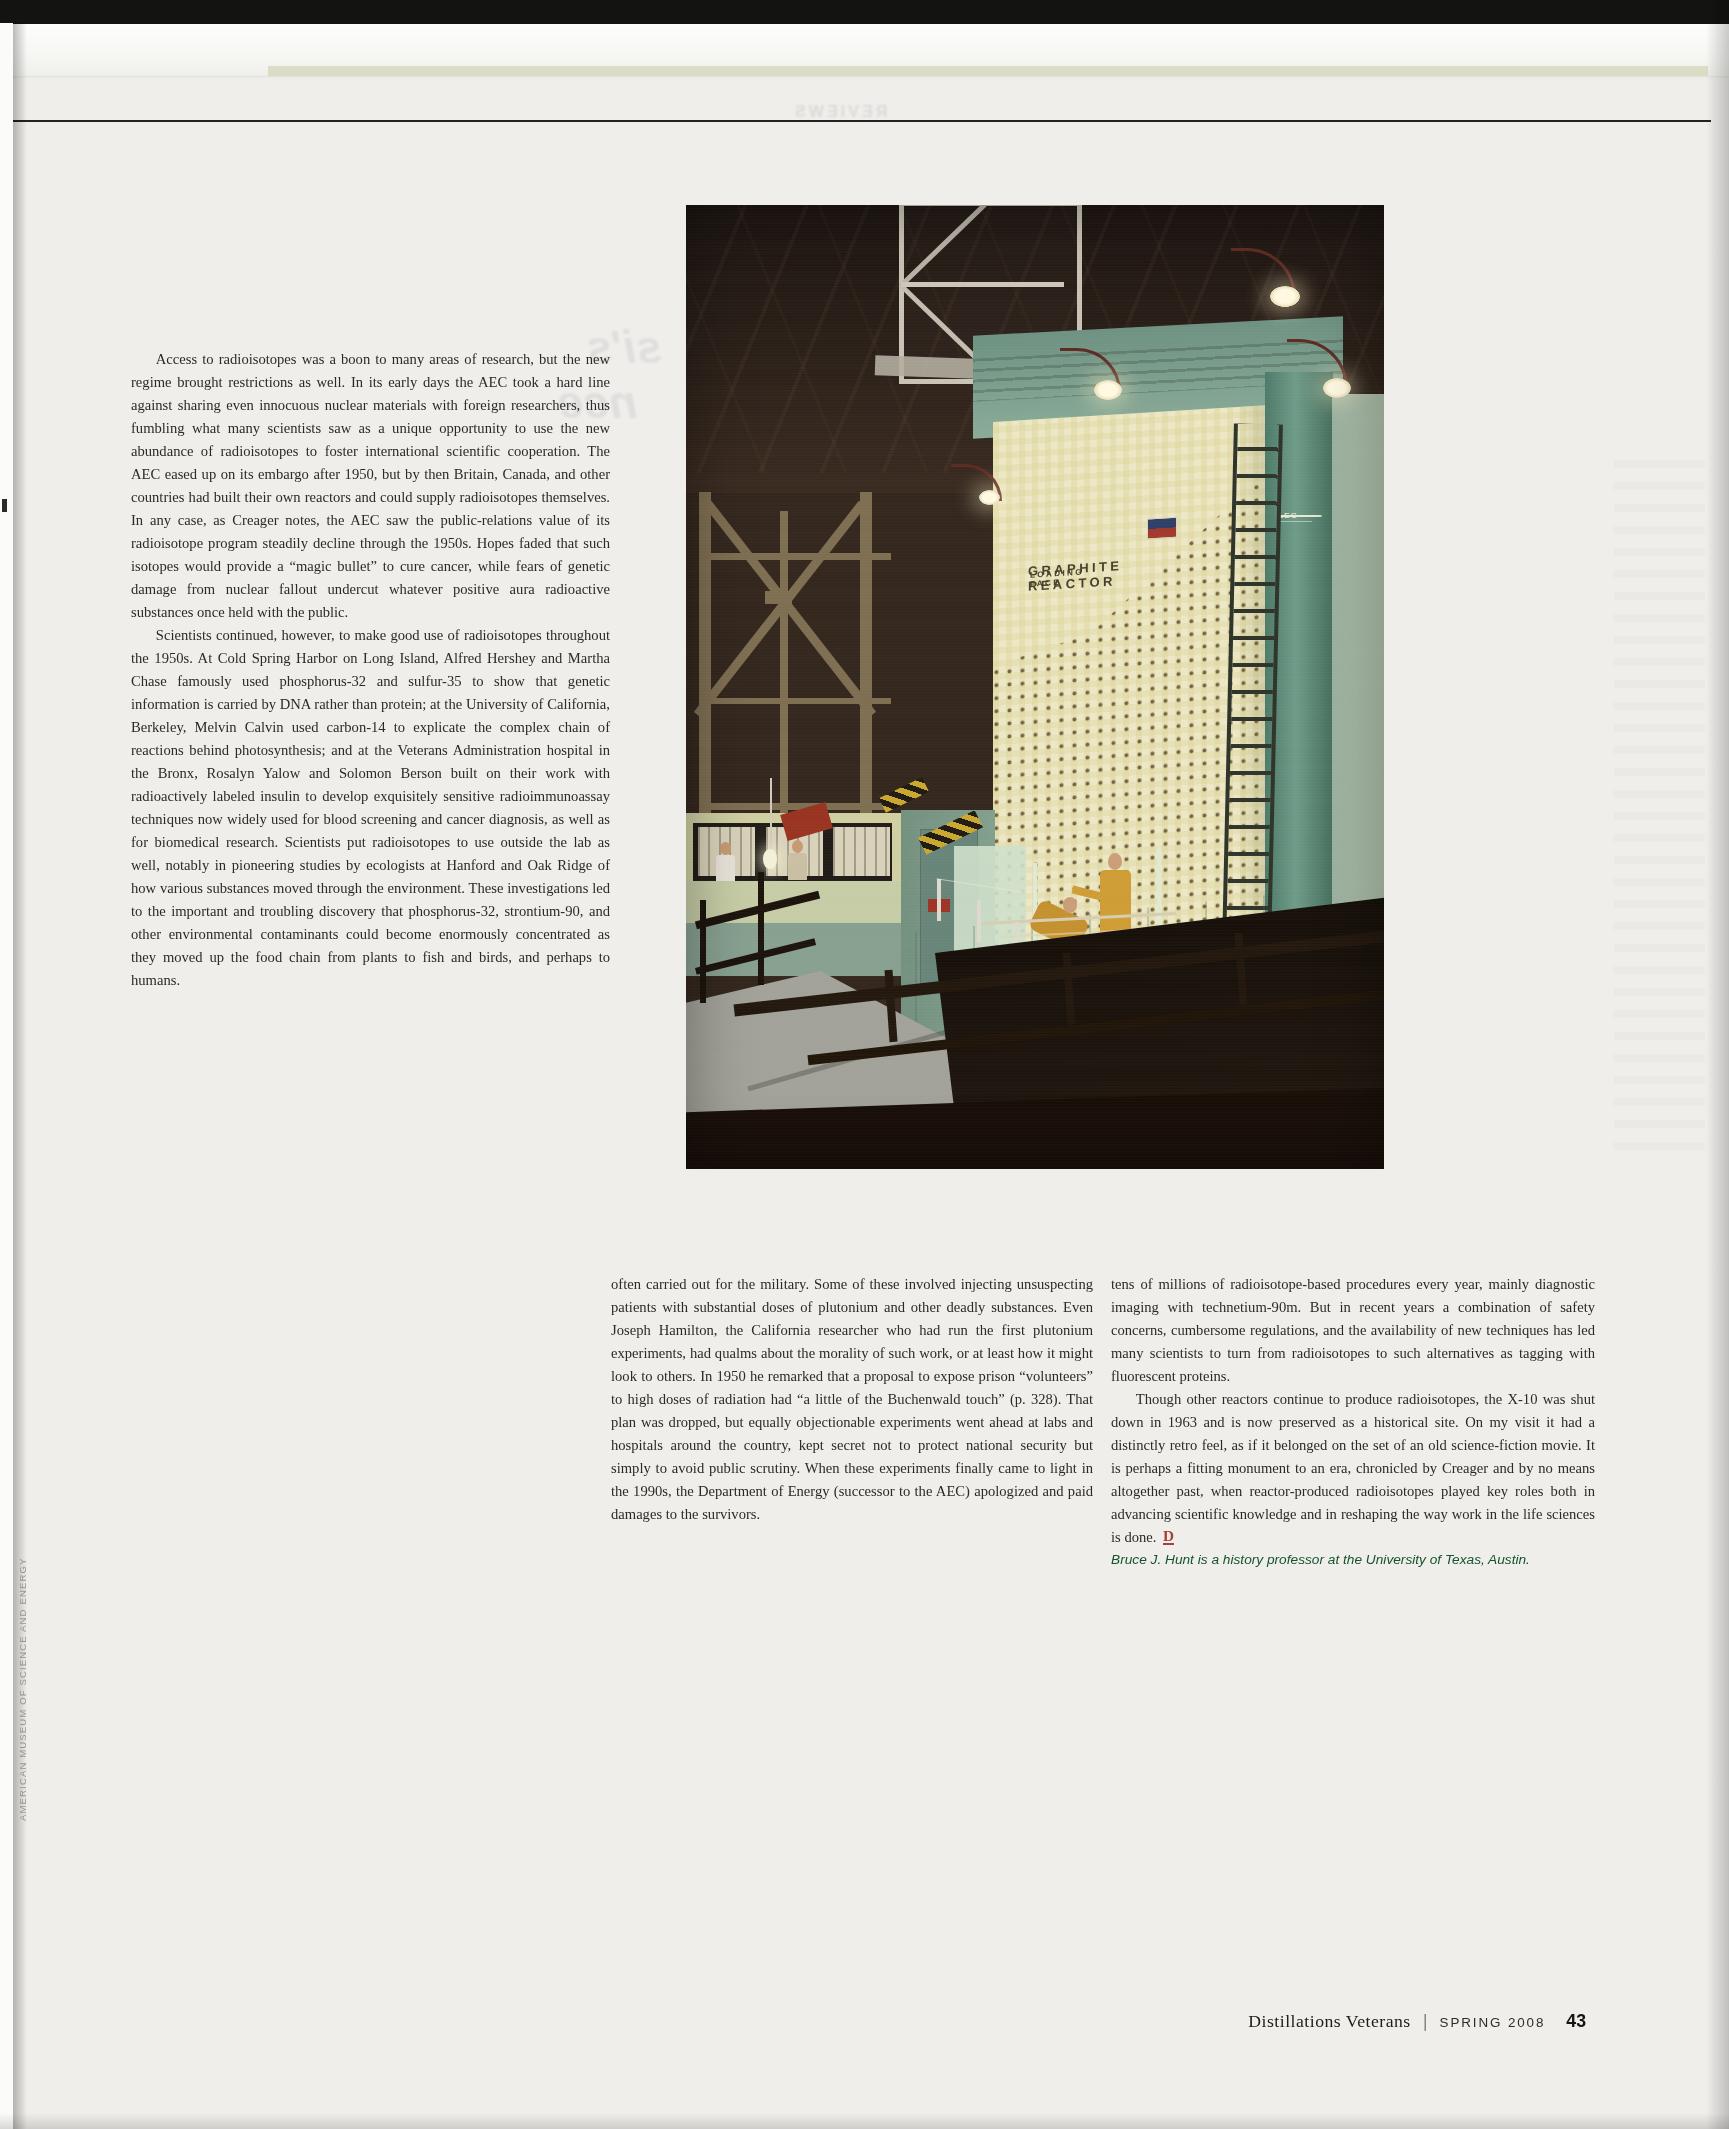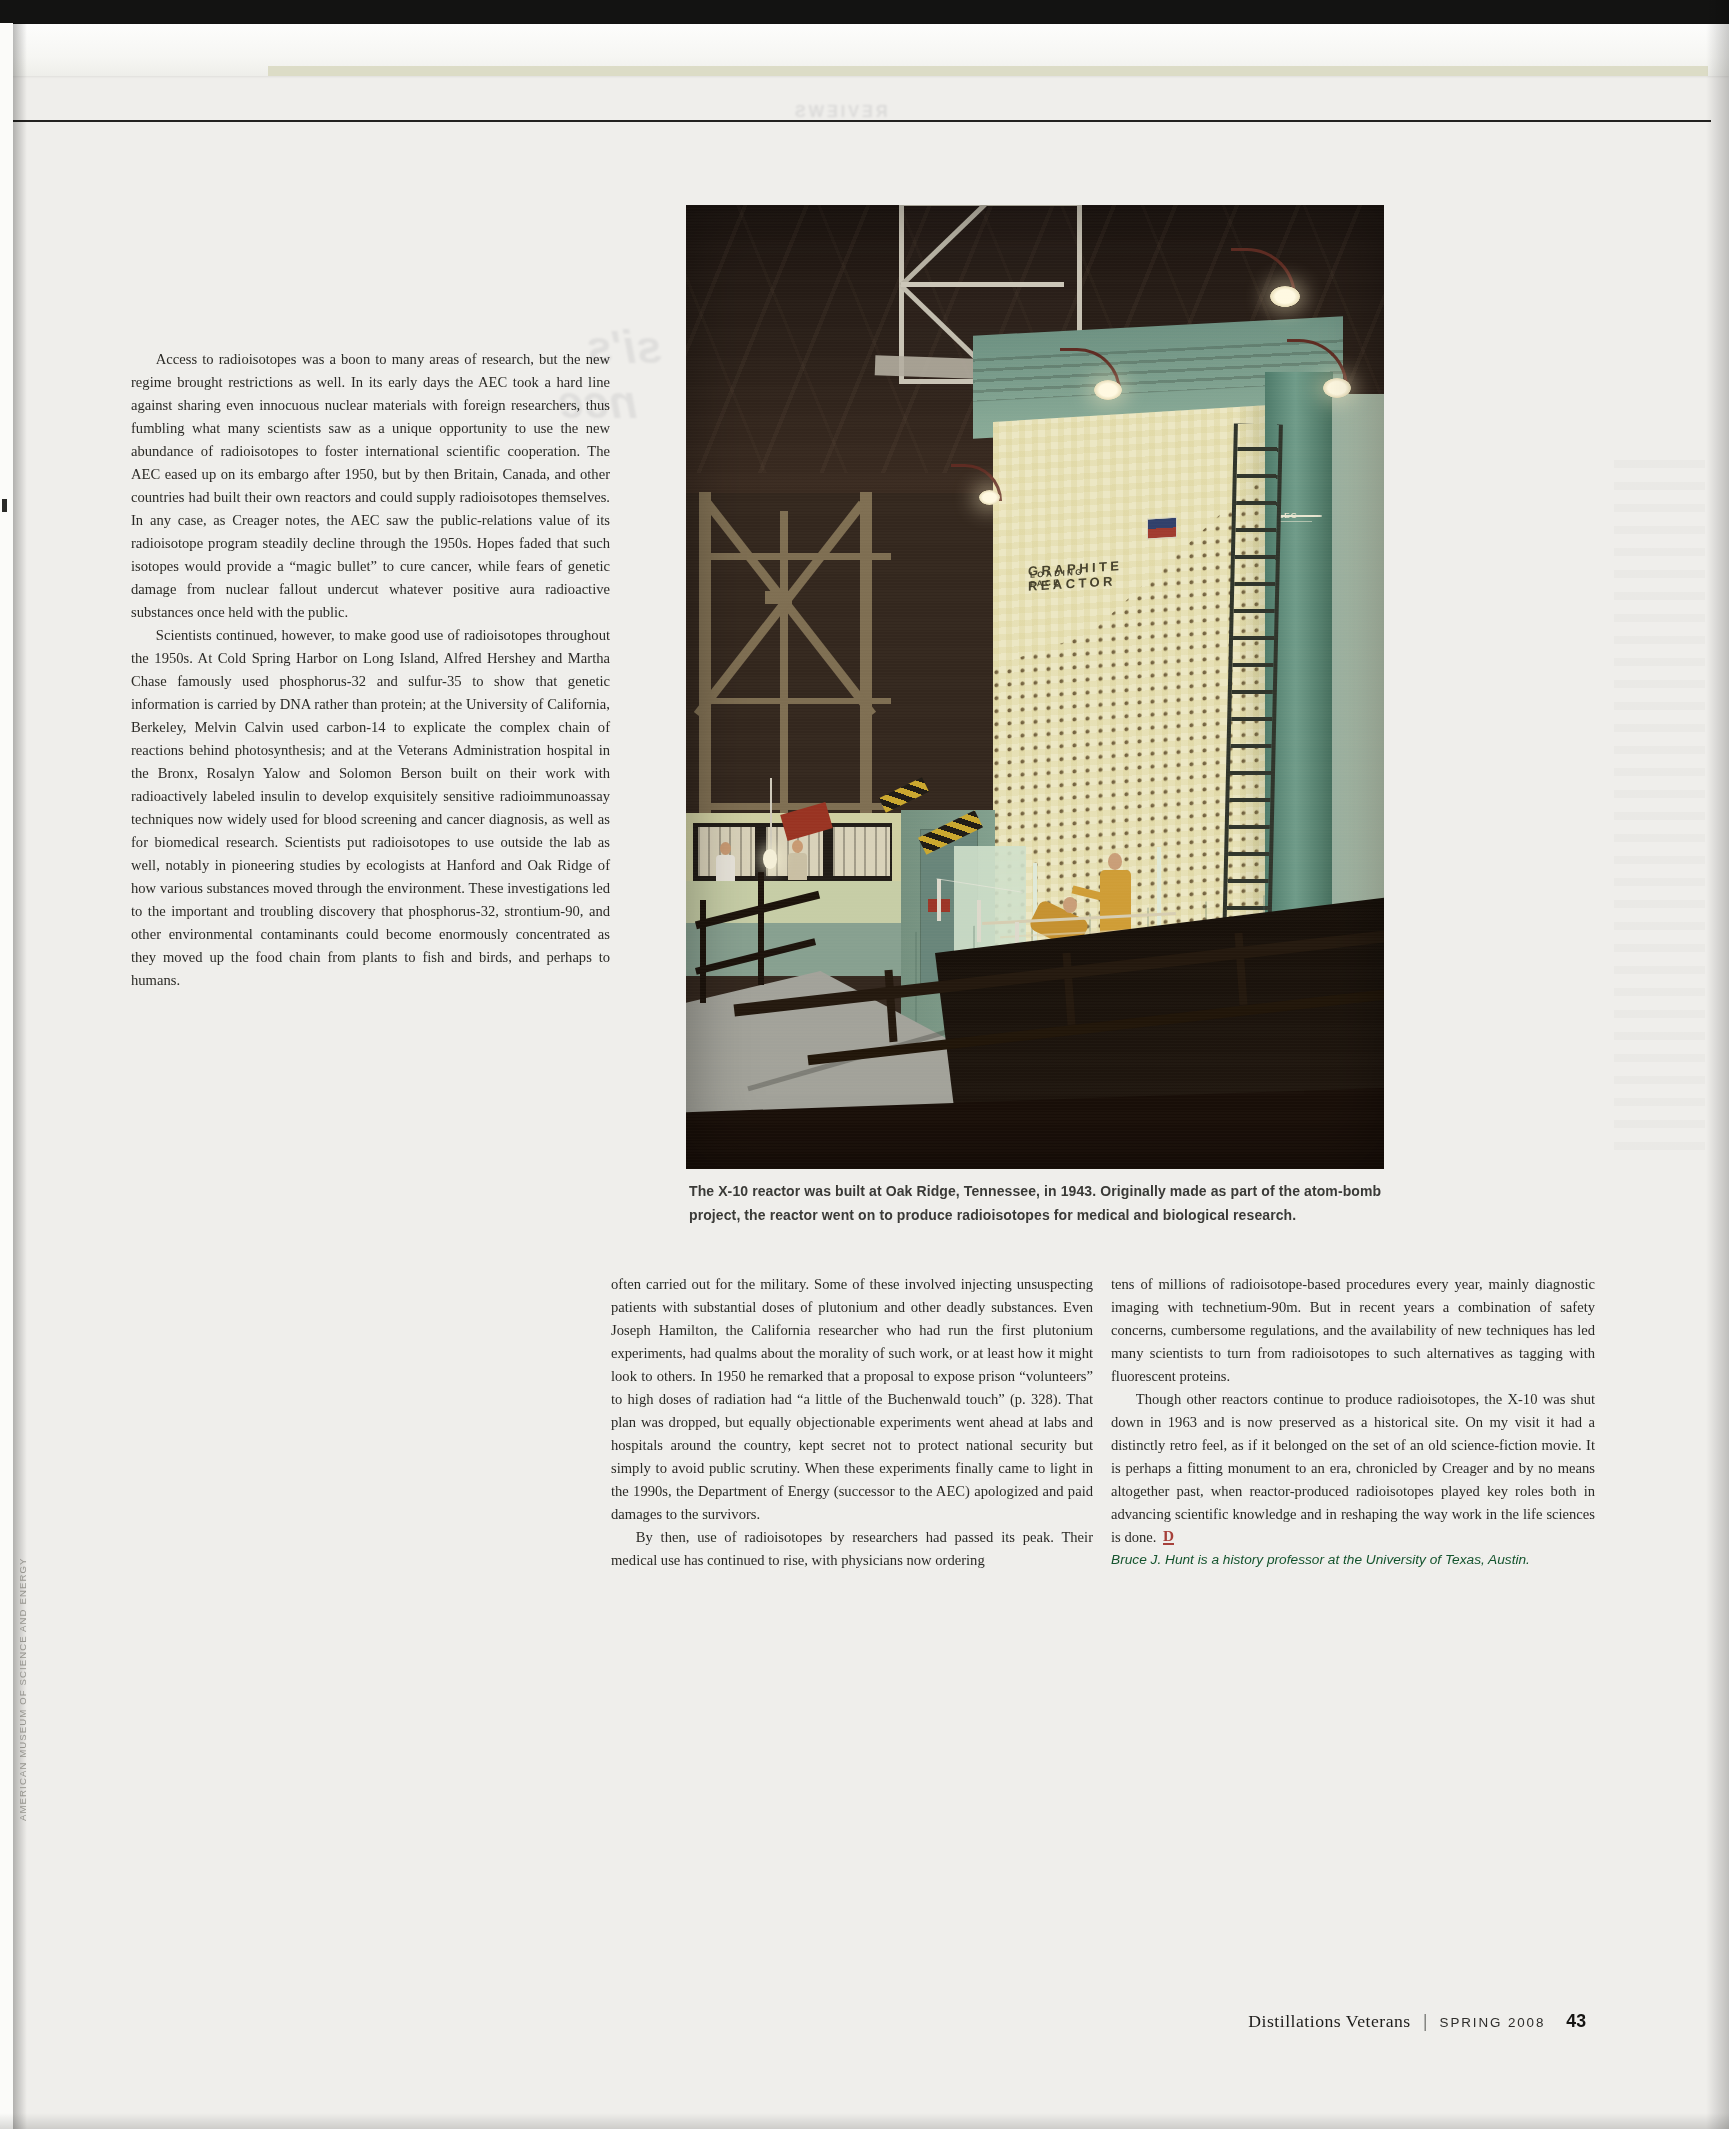--- a/index.html
+++ b/index.html
@@ -305,31 +305,29 @@
     <div class="ph-slab"></div>
     <div class="ph-floorstrip"></div>
     <div class="fg-p1"></div>
     <div class="fg-p2"></div>
     <div class="fg-p3"></div>
     <div class="fg-rail1"></div>
     <div class="fg-rail2"></div>
     <div class="ph-vignette"></div>
   </div>
 
-  <div class="caption">The X-10 reactor was built at Oak Ridge, Tennessee, in 1943. Originally made as part of the atom-bomb project, the reactor went on to produce radioisotopes for medical and biological research.</div>
   <div class="credit-vert">AMERICAN MUSEUM OF SCIENCE AND ENERGY</div>
 
   <div class="col" id="col-left">
     <p>Access to radioisotopes was a boon to many areas of research, but the new regime brought restrictions as well. In its early days the AEC took a hard line against sharing even innocuous nuclear materials with foreign researchers, thus fumbling what many scientists saw as a unique opportunity to use the new abundance of radioisotopes to foster international scientific cooperation. The AEC eased up on its embargo after 1950, but by then Britain, Canada, and other countries had built their own reactors and could supply radioisotopes themselves. In any case, as Creager notes, the AEC saw the public-relations value of its radioisotope program steadily decline through the 1950s. Hopes faded that such isotopes would provide a “magic bullet” to cure cancer, while fears of genetic damage from nuclear fallout undercut whatever positive aura radioactive substances once held with the public.</p>
     <p>Scientists continued, however, to make good use of radioisotopes throughout the 1950s. At Cold Spring Harbor on Long Island, Alfred Hershey and Martha Chase famously used phosphorus-32 and sulfur-35 to show that genetic information is carried by DNA rather than protein; at the University of California, Berkeley, Melvin Calvin used carbon-14 to explicate the complex chain of reactions behind photosynthesis; and at the Veterans Administration hospital in the Bronx, Rosalyn Yalow and Solomon Berson built on their work with radioactively labeled insulin to develop exquisitely sensitive radioimmunoassay techniques now widely used for blood screening and cancer diagnosis, as well as for biomedical research. Scientists put radioisotopes to use outside the lab as well, notably in pioneering studies by ecologists at Hanford and Oak Ridge of how various substances moved through the environment. These investigations led to the important and troubling discovery that phosphorus-32, strontium-90, and other environmental contaminants could become enormously concentrated as they moved up the food chain from plants to fish and birds, and perhaps to humans.</p>
   </div>
 
   <div class="col" id="col-mid">
     <p class="noindent">often carried out for the military. Some of these involved injecting unsuspecting patients with substantial doses of plutonium and other deadly substances. Even Joseph Hamilton, the California researcher who had run the first plutonium experiments, had qualms about the morality of such work, or at least how it might look to others. In 1950 he remarked that a proposal to expose prison “volunteers” to high doses of radiation had “a little of the Buchenwald touch” (p. 328). That plan was dropped, but equally objectionable experiments went ahead at labs and hospitals around the country, kept secret not to protect national security but simply to avoid public scrutiny. When these experiments finally came to light in the 1990s, the Department of Energy (successor to the AEC) apologized and paid damages to the survivors.</p>
-    <p>By then, use of radioisotopes by researchers had passed its peak. Their medical use has continued to rise, with physicians now ordering</p>
   </div>
 
   <div class="col" id="col-right">
     <p class="noindent">tens of millions of radioisotope-based procedures every year, mainly diagnostic imaging with technetium-90m. But in recent years a combination of safety concerns, cumbersome regulations, and the availability of new techniques has led many scientists to turn from radioisotopes to such alternatives as tagging with fluorescent proteins.</p>
     <p><span>Though other reactors continue to produce radioisotopes, the X-10 was shut down in 1963 and is now preserved as a historical site. On my visit it had a distinctly retro feel, as if it belonged on the set of an old science-fiction movie. It is perhaps a fitting monument to an era, chronicled by Creager and by no means altogether past, when reactor-produced radioisotopes played key roles both in advancing scientific knowledge and in reshaping the way work in the life sciences is done.</span><span class="endmark">D</span></p>
     <p class="byline noindent">Bruce J. Hunt is a history professor at the University of Texas, Austin.</p>
   </div>
 
   <div class="footer">
     <span class="mag">Distillations Veterans</span>

